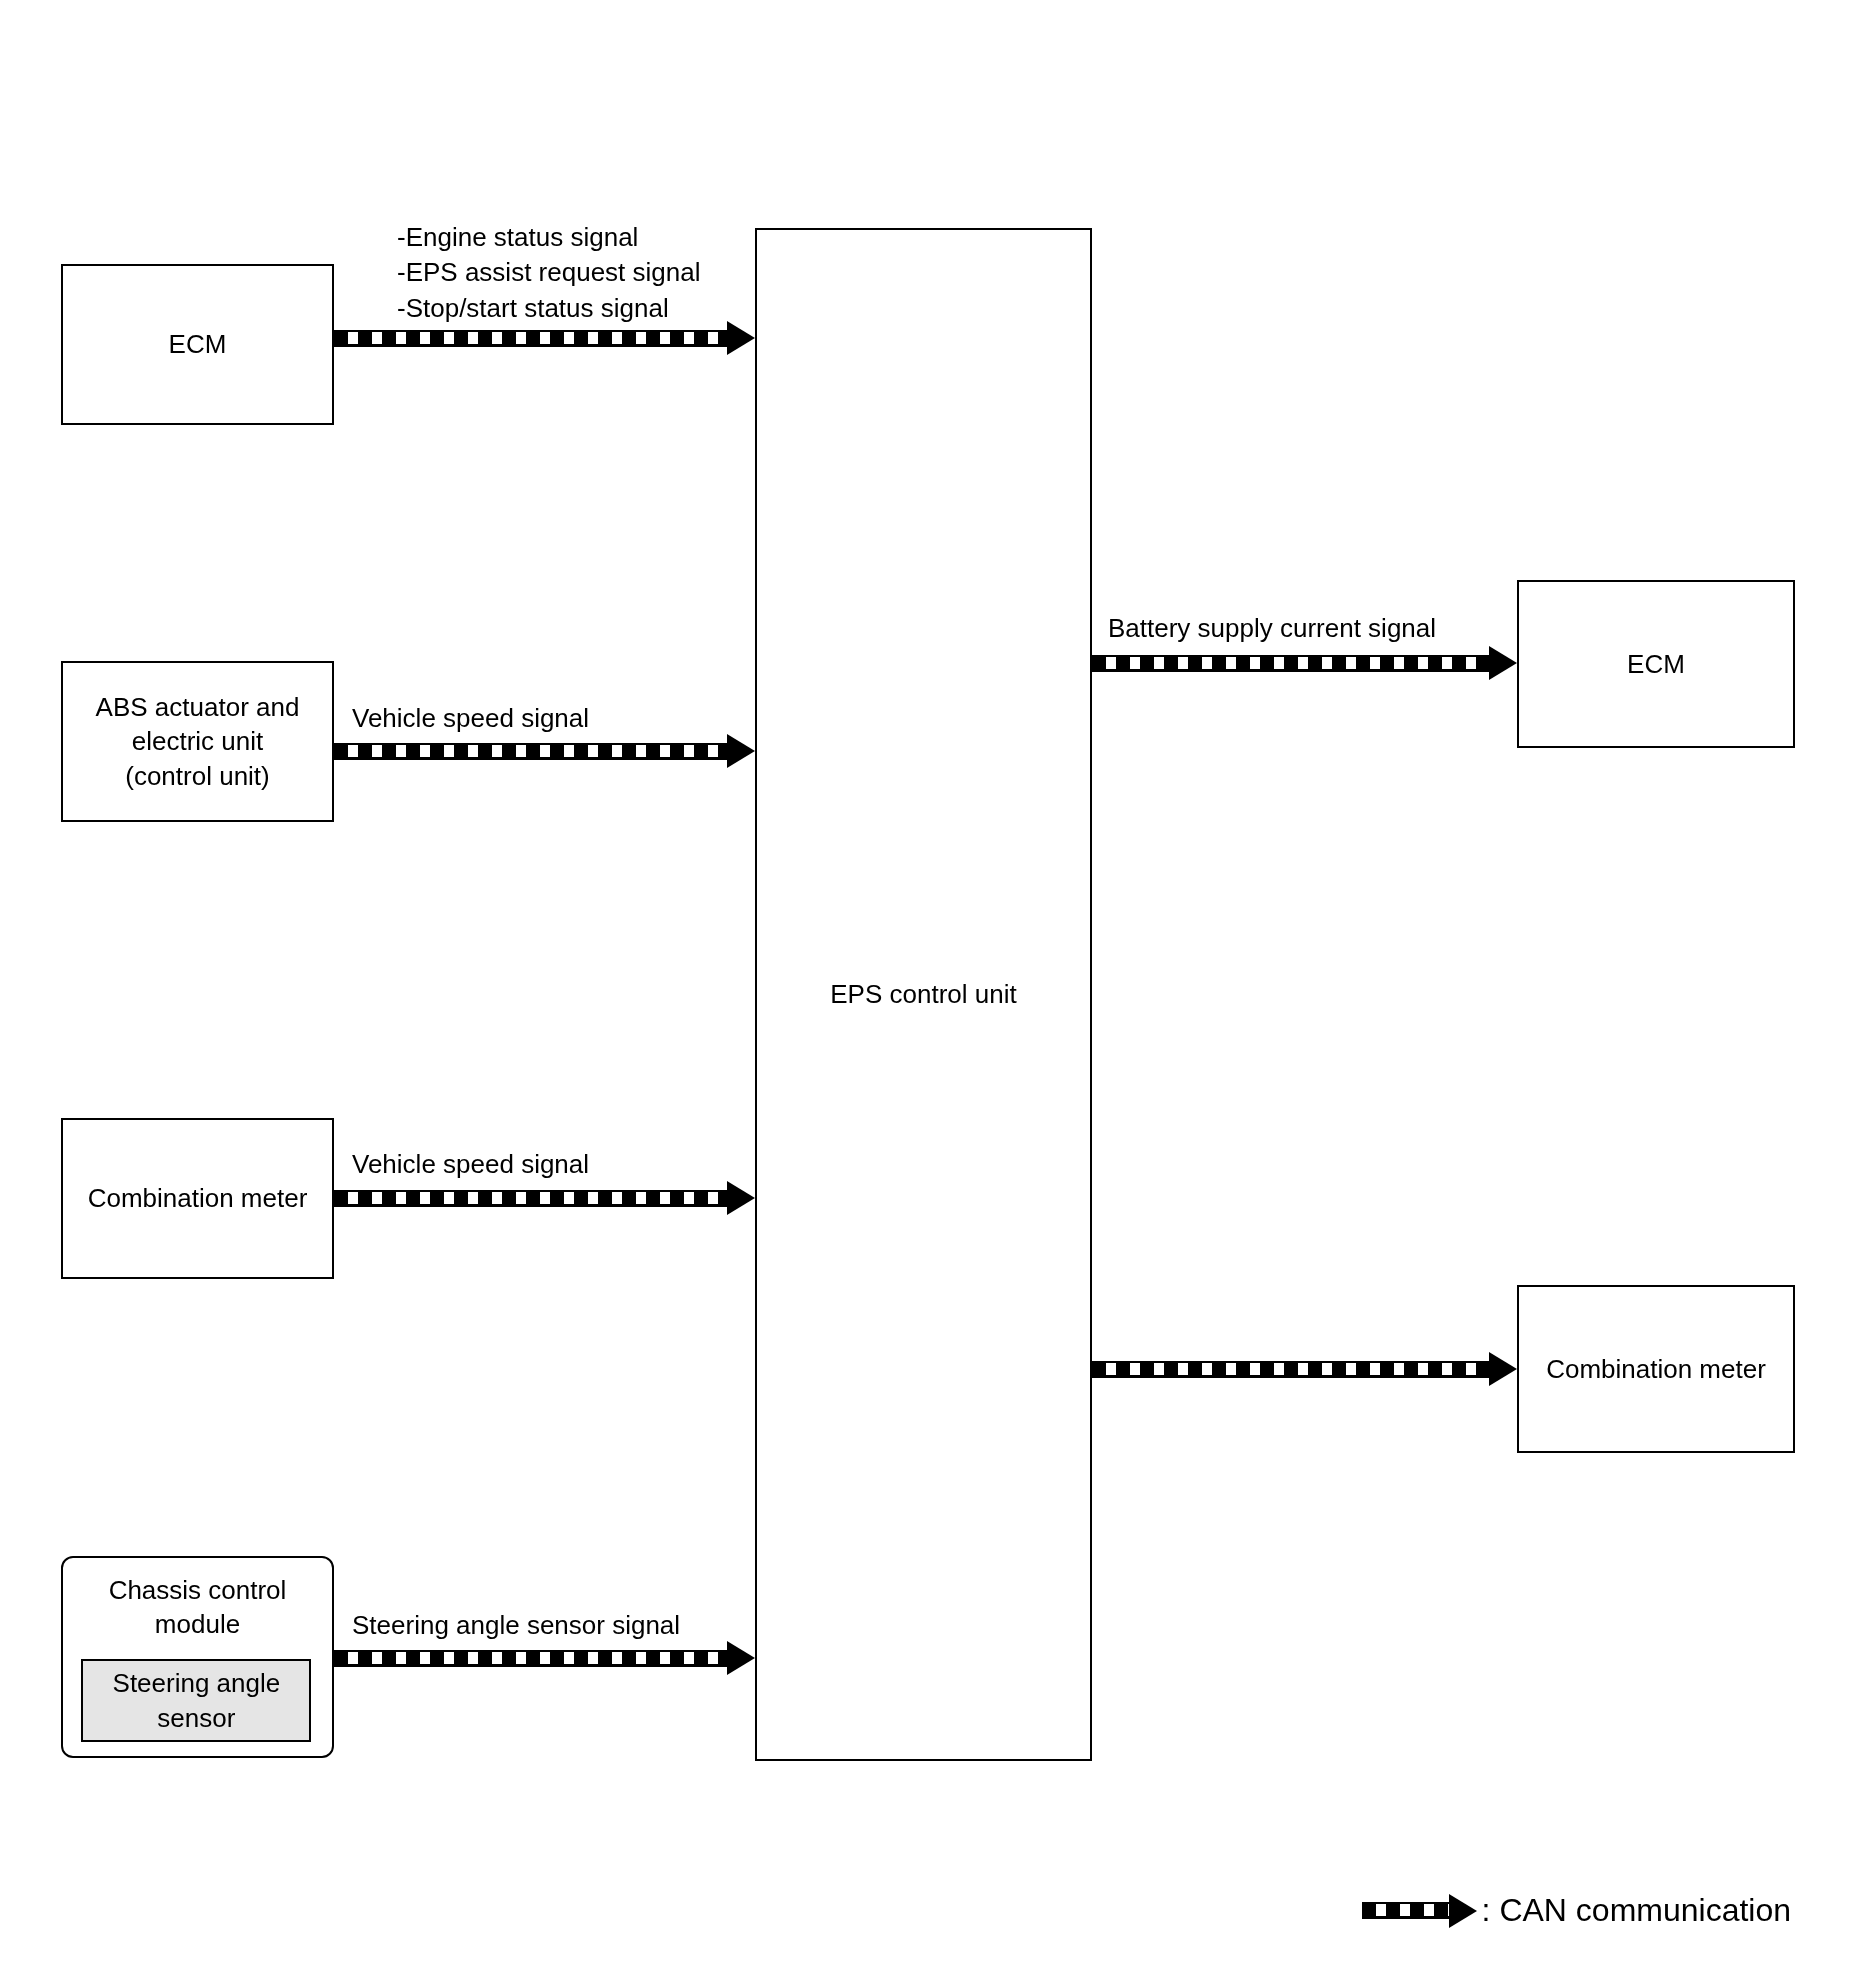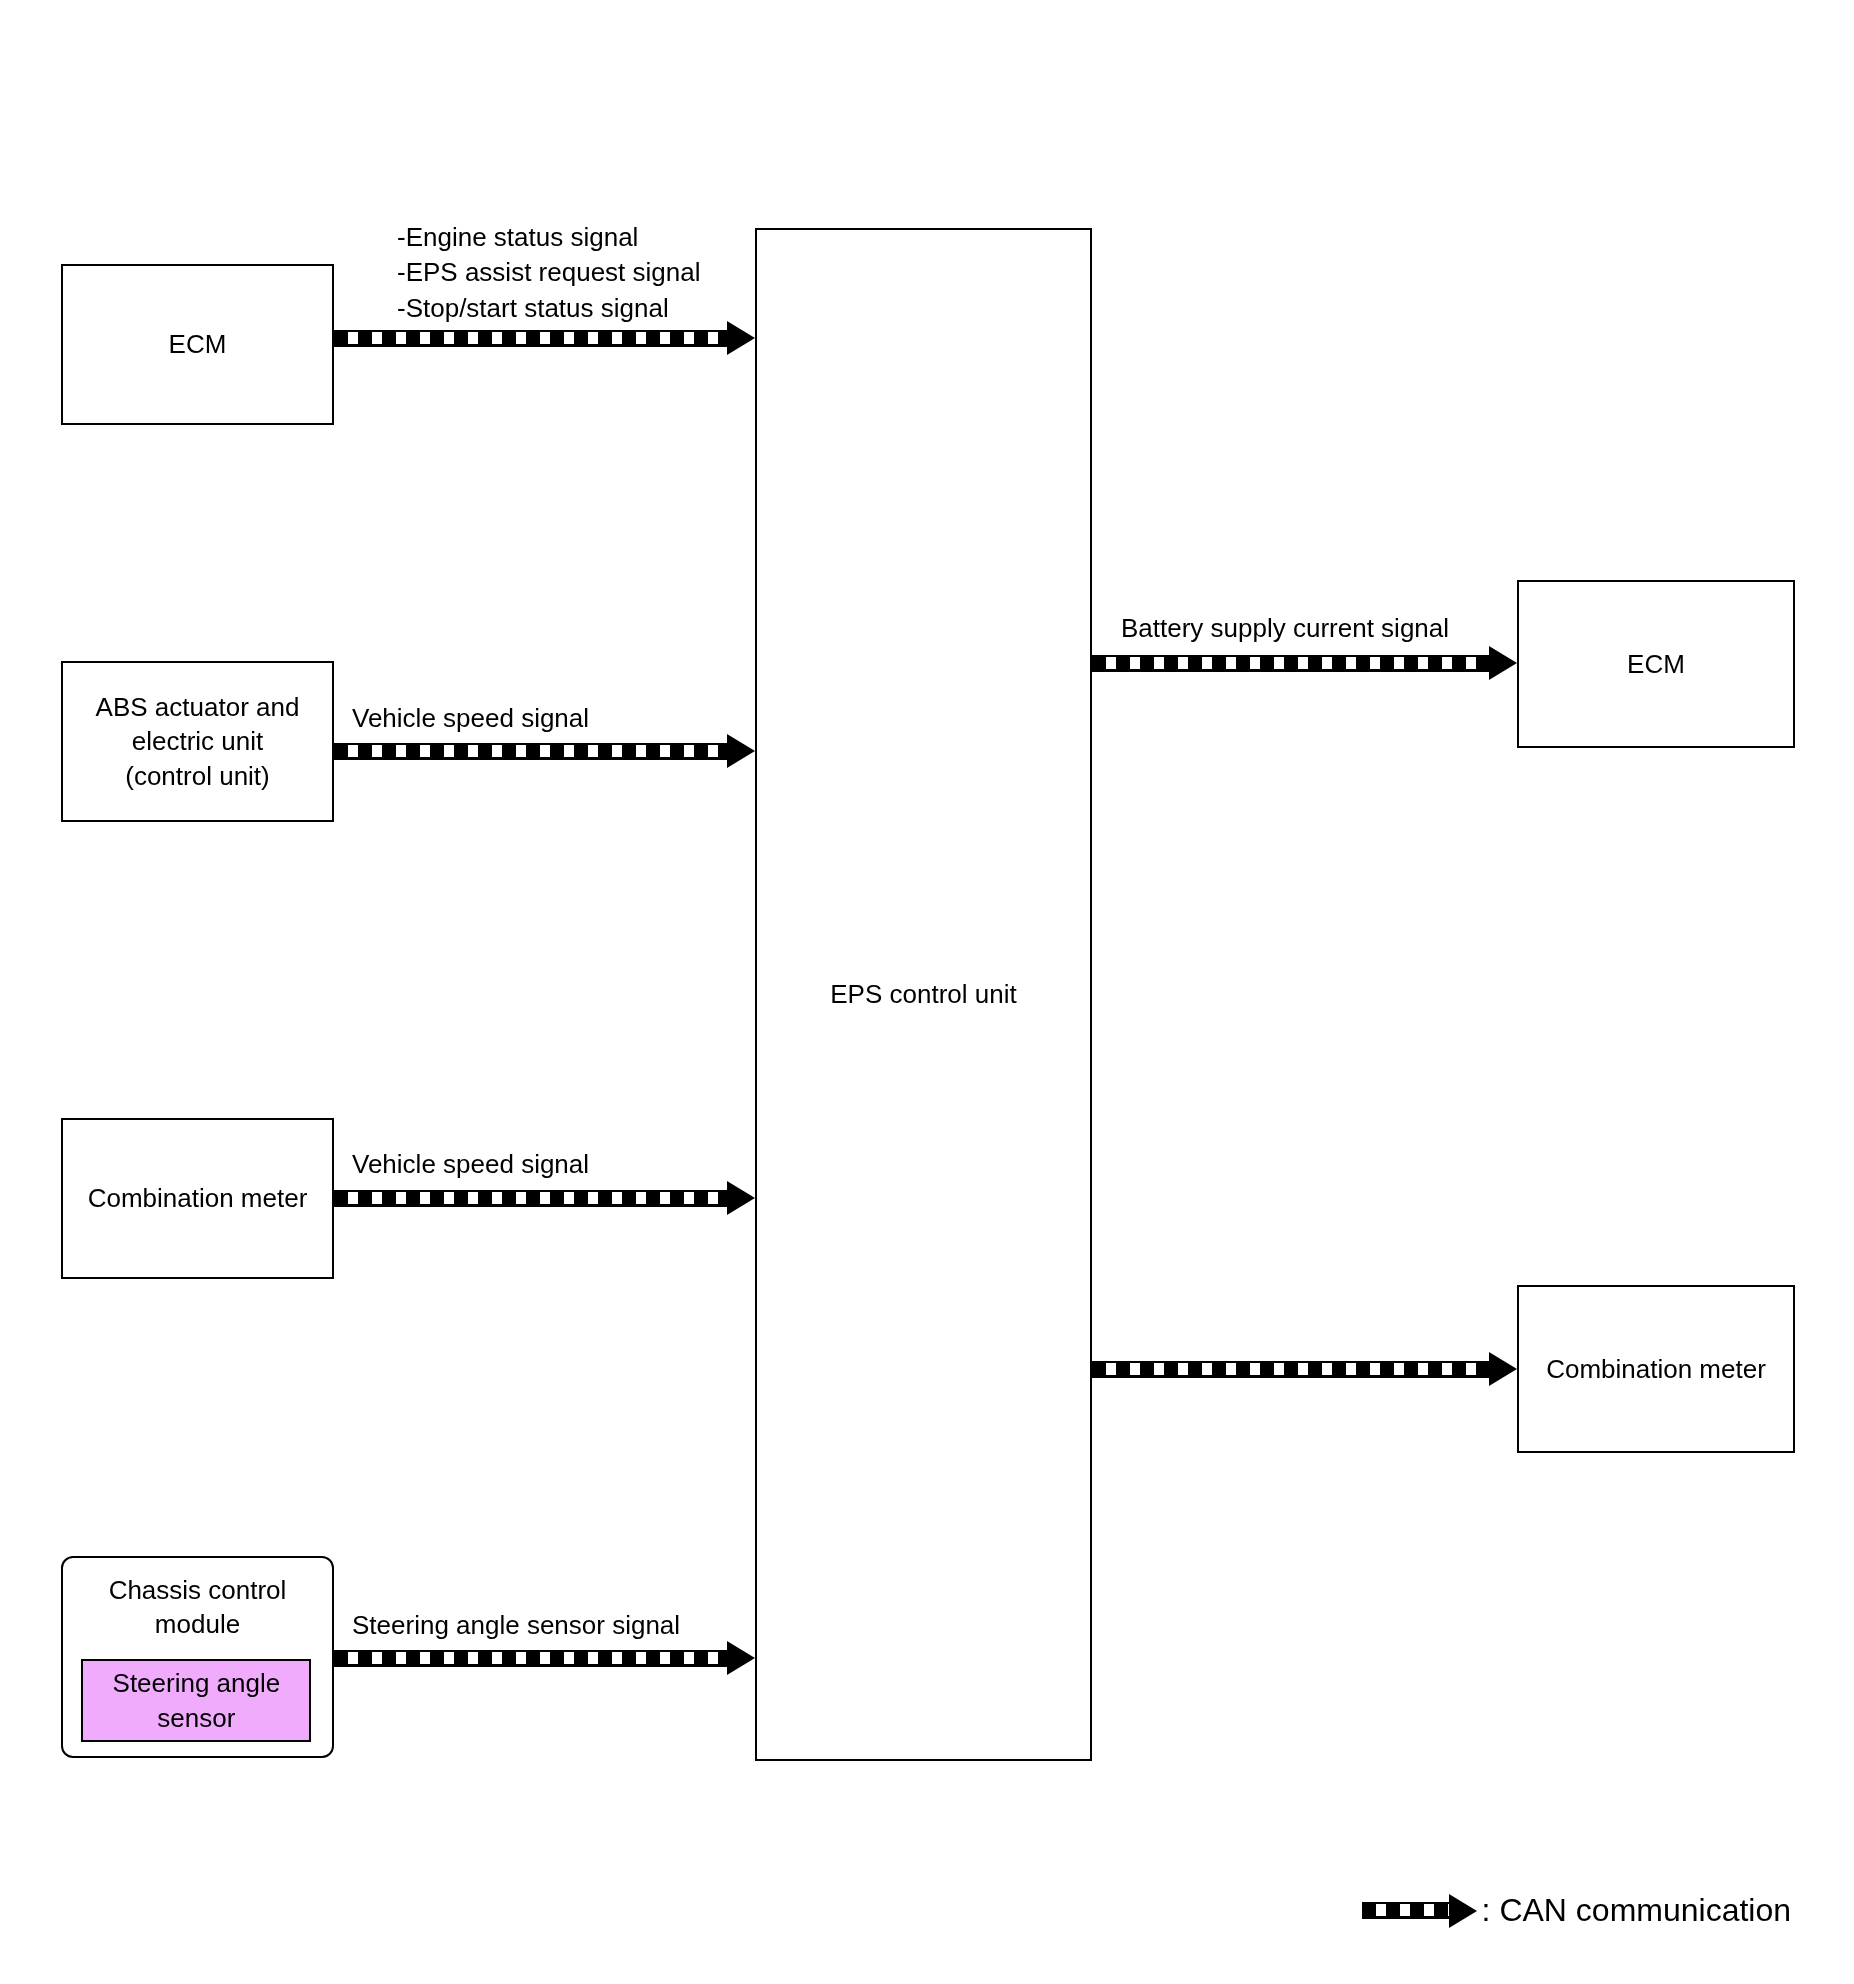--- a/index.html
+++ b/index.html
@@ -36,21 +36,21 @@
   .node-label {
     white-space: pre-line;
     padding: 0 4.6px;
   }
 
   
   .subnode {
     position: absolute;
     box-sizing: border-box;
     border: 2.3px solid #000000;
-    background: #f0abfc;
+    background: #e5e5e5;
     display: flex;
     align-items: center;
     justify-content: center;
     text-align: center;
     font-size: 26px;
     line-height: 1.32;
     z-index: 4;
   }
 
   
@@ -229,21 +229,21 @@
   <div class="edge-label" style="left:349px; top:220px;margin-left:48px;">-Engine status signal
 -EPS assist request signal
 -Stop/start status signal</div>
 
   <div class="edge-label" style="left:352px; top:701px;">Vehicle speed signal</div>
 
   <div class="edge-label" style="left:352px; top:1147px;">Vehicle speed signal</div>
 
   <div class="edge-label" style="left:352px; top:1608px;">Steering angle sensor signal</div>
 
-  <div class="edge-label" style="left:1108px; top:611px;margin-left:13px;">Battery supply current signal</div>
+  <div class="edge-label" style="left:1108px; top:611px;">Battery supply current signal</div>
 
 
   <div class="legend" style="left:1362px; top:1892px;">
     <div class="legend-arrow">
       <div class="shaft"></div>
       <div class="head"></div>
     </div>
     <span class="legend-text">: CAN communication</span>
   </div>
 

